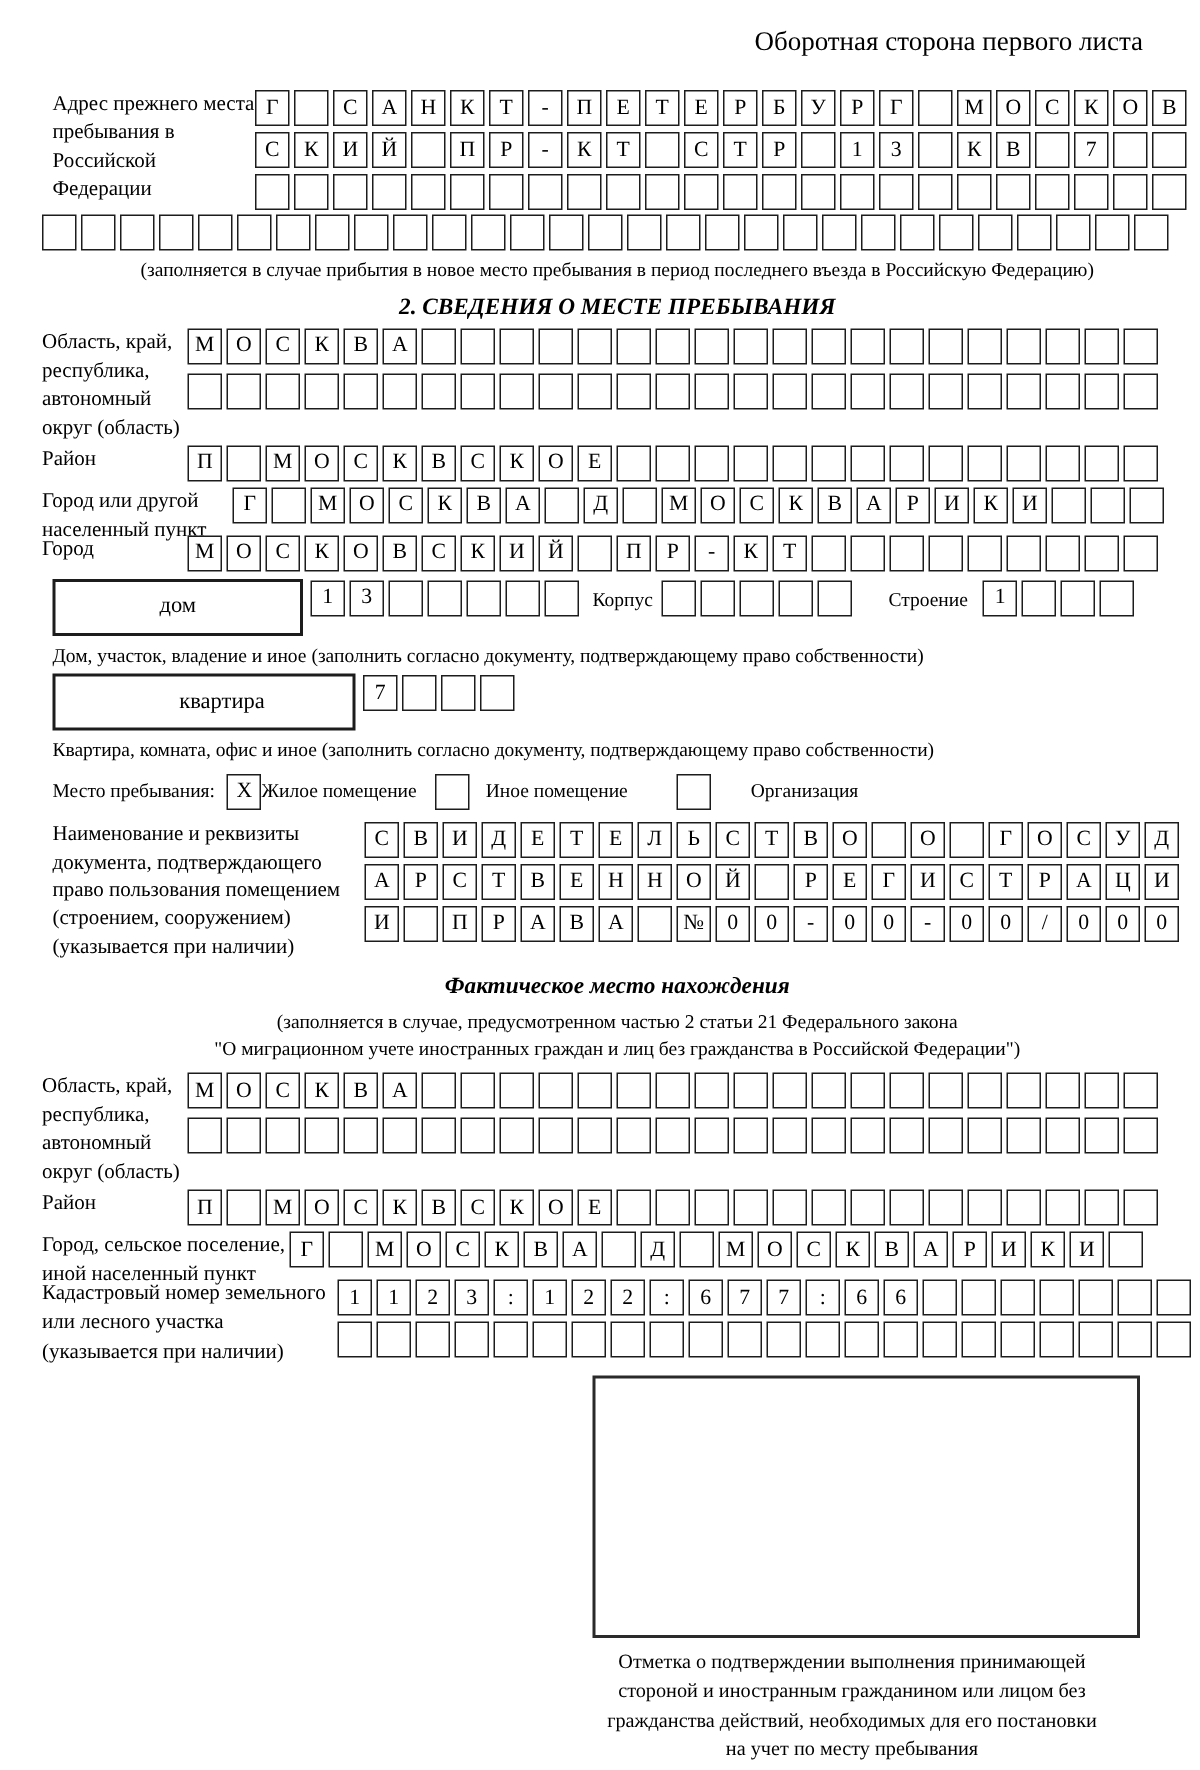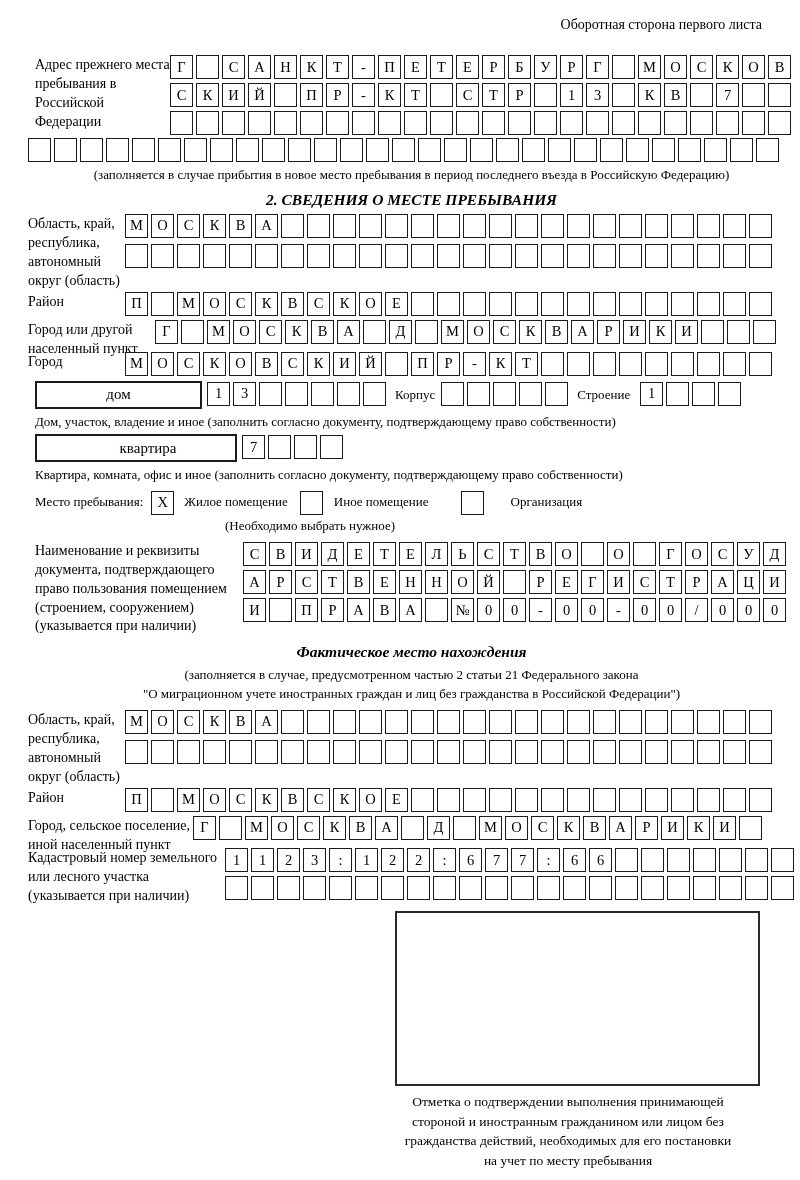--- a/index.html
+++ b/index.html
@@ -1,37 +1,37 @@
 <!DOCTYPE html>
 <html><head>
 <meta charset="utf-8">
 <style>
   html,body{margin:0;padding:0;background:#fff;}
   body{width:800px;height:1180px;overflow:hidden;color:#000;
        font-family:"Liberation Serif", serif;}
   .page{padding:0 5px 0 28px;position:relative;}
-  .header-note{margin-top:17px;text-align:right;padding-right:33px;font-size:14px;font-family:Liberation Serif, serif;}
+  .header-note{margin-top:17px;text-align:right;padding-right:33px;font-size:18px;font-family:Liberation Serif, serif;}
   .flexrow{display:flex;align-items:flex-start;}
   .rows{display:flex;flex-direction:column;}
   .g4{gap:4px;} .g6{gap:6px;}
   .boxrow{display:flex;gap:3px;}
   .cell{width:23px;height:24px;box-sizing:border-box;border:1.8px solid #1c1c1c;
         display:flex;align-items:center;justify-content:center;font-size:14.5px;
         flex:none;background:#fff;}
   .f-label{font-size:14px;line-height:1.36;flex:none;}
   .w142{width:142px;} .w97{width:97px;} .w127{width:127px;} .w165{width:165px;}
   .w197{width:197px;} .w215{width:215px;padding-right:6px;box-sizing:border-box;}
   .pl7{padding-left:7px;box-sizing:border-box;}
   .mt3{margin-top:3px;} .mt4{margin-top:4px;} .mt5{margin-top:5px;} .mt6{margin-top:6px;}
   .mt8{margin-top:8px;} .mt2{margin-top:2px;}
   .pull-up{margin-bottom:-10px;}
   .caption{font-size:13px;line-height:1.35;margin-top:4px;}
   .center{text-align:center;}
   .sec-title{font-weight:bold;font-size:15.5px;text-align:center;margin:7px 0 5px;font-style:italic;}
-  .type-box{box-sizing:border-box;border:2px solid #1c1c1c;height:28px;display:flex;
+  .type-box{box-sizing:border-box;border:2px solid #1c1c1c;height:38px;display:flex;
             align-items:center;justify-content:center;font-size:15px;flex:none;
             margin-left:7px;background:#fff;}
   .tb-house{width:167px;} .tb-apt{width:202px;padding-left:24px;}
   .inline-label{font-size:13px;line-height:27px;white-space:nowrap;flex:none;}
   .house-row .boxrow,.check-row .cell{margin-top:1px;}
   .check-row{align-items:center;text-align:right;}
   .check-row .inline-label{line-height:24px;}
   .choose-note{margin-left:197px;margin-top:2px;}
   .doc-label{line-height:1.34;}
   .fact-caption{font-size:13px;line-height:1.45;text-align:center;}
@@ -329,21 +329,21 @@
         <span class="cell"></span>
       </div>
     <div class="inline-label" style="margin-left:9px;margin-right:6px;">Корпус</div>
     <div class="boxrow">
         <span class="cell"></span>
         <span class="cell"></span>
         <span class="cell"></span>
         <span class="cell"></span>
         <span class="cell"></span>
       </div>
-    <div class="inline-label" style="margin-left:9px;margin-right:10px;">Строение</div>
+    <div class="inline-label" style="margin-left:24px;margin-right:10px;">Строение</div>
     <div class="boxrow">
         <span class="cell">1</span>
         <span class="cell"></span>
         <span class="cell"></span>
         <span class="cell"></span>
       </div>
   </div>
   <div class="caption pl7">Дом, участок, владение и иное (заполнить согласно документу, подтверждающему право собственности)</div>
 
   <div class="flexrow mt4 house-row">
@@ -353,27 +353,26 @@
         <span class="cell"></span>
         <span class="cell"></span>
         <span class="cell"></span>
       </div>
   </div>
   <div class="caption pl7">Квартира, комната, офис и иное (заполнить согласно документу, подтверждающему право собственности)</div>
 
   <div class="flexrow mt6 check-row pl7">
     <div class="inline-label">Место пребывания:</div>
     <span class="cell" style="margin-left:8px;">X</span>
-    <div class="inline-label" style="margin-left:10px;">Жилое помещение</div>
+    <div class="inline-label" style="margin-left:0;">Жилое помещение</div>
     <span class="cell" style="margin-left:12px;"></span>
     <div class="inline-label" style="margin-left:11px;">Иное помещение</div>
     <span class="cell" style="margin-left:32px;"></span>
     <div class="inline-label" style="margin-left:27px;">Организация</div>
   </div>
-  <div class="caption choose-note">(Необходимо выбрать нужное)</div>
 
   <div class="flexrow mt8">
     <div class="f-label w215 pl7 doc-label">Наименование и реквизиты документа, подтверждающего право пользования помещением (строением, сооружением) (указывается при наличии)</div>
     <div class="rows g4">
       <div class="boxrow">
           <span class="cell">С</span>
           <span class="cell">В</span>
           <span class="cell">И</span>
           <span class="cell">Д</span>
           <span class="cell">Е</span>

